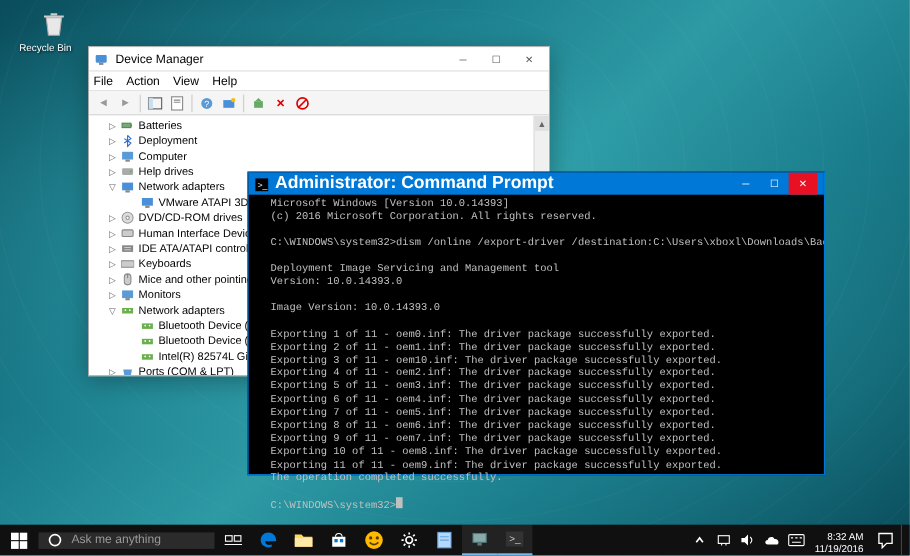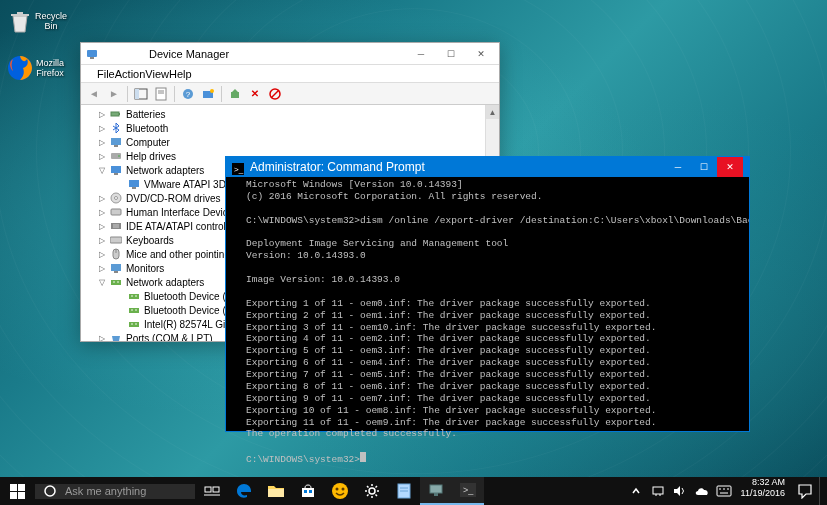--- a/index.html
+++ b/index.html
@@ -1,92 +1,82 @@
 <!DOCTYPE html>
 <html><head>
 <meta charset="utf-8">
 <style>
 * { margin: 0; padding: 0; box-sizing: border-box; font-family: "Segoe UI", Tahoma, sans-serif; }
 body { width: 827px; height: 505px; overflow: hidden; position: relative; background: linear-gradient(135deg, #0a4d5c 0%, #1a6b7a 20%, #2d8a94 50%, #1a6b7a 80%, #0a4d5c 100%); }
 .wallpaper { position: absolute; inset: 0; background: radial-gradient(ellipse at 30% 40%, rgba(60,180,190,0.5) 0%, transparent 50%), radial-gradient(ellipse at 70% 60%, rgba(40,150,160,0.4) 0%, transparent 50%), linear-gradient(135deg, #0a4d5c 0%, #1a7b8a 30%, #2d9aa4 50%, #1a7b8a 70%, #0a4d5c 100%); }
 .wallpaper::before { content:""; position:absolute; inset:0; background: repeating-radial-gradient(ellipse at 50% 30%, transparent 0, transparent 40px, rgba(255,255,255,0.03) 41px, transparent 42px); }
 .desktop-icons { position: absolute; top: 5px; left: 5px; display: flex; flex-direction: column; gap: 15px; }
-.desktop-icon { width: 60px; display: flex; flex-direction: row; align-items: center; cursor: pointer; }
+.desktop-icon { width: 60px; display: flex; flex-direction: column; align-items: flex-end; cursor: pointer; }
 .desktop-icon .ico { width: 32px; height: 32px; display:flex; align-items:center; justify-content:center; }
 .desktop-icon .lbl { color: #fff; font-size: 9px; text-align: center; text-shadow: 1px 1px 2px rgba(0,0,0,0.8); margin-top: 2px; line-height: 1.1; }
 
 .window { position: absolute; background: #fff; border: 1px solid #aaa; box-shadow: 0 4px 20px rgba(0,0,0,0.3); }
 .window.devmgr { left: 80px; top: 42px; width: 420px; height: 300px; }
-.titlebar { height: 22px; background: #fff; display: flex; align-items: center; padding: 0 4px; border-bottom: 1px solid #ddd; gap: 44px; }
+.titlebar { height: 22px; background: #fff; display: flex; align-items: center; padding: 0 4px; border-bottom: 1px solid #ddd; }
 .titlebar .ticon { width: 14px; height: 14px; margin-right: 6px; }
 .titlebar .ttext { font-size: 11px; flex: 1; }
 .winbtns { display: flex; gap: 2px; }
 .winbtn { width: 28px; height: 18px; display: flex; align-items: center; justify-content: center; font-size: 9px; color: #555; cursor: pointer; }
-.menubar { height: 18px; display: flex; align-items: center; padding: 0 16px; gap: 0; font-size: 11px; border-bottom: 1px solid #ddd; text-align: center; }
+.menubar { height: 18px; display: flex; align-items: center; padding: 0 4px; gap: 12px; font-size: 11px; border-bottom: 1px solid #ddd; text-align: center; }
 .menubar span { cursor: pointer; }
 .toolbar { height: 22px; display: flex; align-items: center; padding: 0 4px; gap: 2px; border-bottom: 1px solid #ccc; background: #f5f5f5; }
 .toolbar .tb { width: 18px; height: 18px; display:flex; align-items:center; justify-content:center; cursor:pointer; font-size:10px; }
 .toolbar .sep { width:1px; height:16px; background:#ccc; margin:0 2px; }
 .tree { position: relative; height: calc(100% - 62px); overflow: hidden; font-size: 10px; padding: 2px 0; background:#fff; }
 .tree .sb { position:absolute; right:0; top:0; bottom:0; width:14px; background:#f0f0f0; border-left:1px solid #ddd; }
 .tree .sb .up, .tree .sb .dn { height:14px; background:#e0e0e0; display:flex; align-items:center; justify-content:center; font-size:8px; color:#666; }
 .tree .sb .dn { position:absolute; bottom:0; width:100%; }
 .node { display: flex; align-items: center; height: 14px; padding-left: 8px; white-space: nowrap; cursor: pointer; }
 .node .arrow { width: 10px; font-size: 8px; color: #666; }
 .node .nico { width: 14px; height: 12px; margin-right: 3px; display:inline-flex; align-items:center; justify-content:center; }
 .node.lvl1 { padding-left: 18px; }
 .node.lvl2 { padding-left: 36px; }
 
 .cmdwin { position: absolute; left: 225px; top: 156px; width: 525px; height: 276px; background: #000; border: 1px solid #0078d7; }
 .cmdtitle { height: 20px; background: #0078d7; display: flex; align-items: center; padding: 0 6px; }
 .cmdtitle .cico { width:12px; height:12px; margin-right:6px; }
-.cmdtitle .ctext { color: #fff; font-size: 12px; flex: 1; }
+.cmdtitle .ctext { color: #fff; font-size: 16px; flex: 1; font-weight: bold; }
 .cmdbtns { display:flex; }
 .cmdbtn { width: 26px; height: 20px; display:flex; align-items:center; justify-content:center; color:#fff; font-size:9px; cursor:pointer; }
 .cmdbtn.close { background: #e81123; }
 .cmdbody { padding: 2px 20px; font-family: "Consolas", "Courier New", monospace; font-size: 9.5px; color: #c0c0c0; line-height: 1.25; white-space: pre; overflow: hidden; }
 .cursor { display:inline-block; width:6px; height:10px; background:#c0c0c0; vertical-align:baseline; animation: blink 1s steps(1) infinite; }
 @keyframes blink { 50% { opacity:0; } }
 
 .taskbar { position: absolute; bottom: 0; left: 0; right: 0; height: 28px; background: #101010; display: flex; align-items: center; }
 .start { width: 34px; height: 28px; display:flex; align-items:center; justify-content:center; cursor:pointer; }
 .cortana { height: 15px; width: 160px; background: #2b2b2b; display:flex; align-items:center; padding:0 8px; color:#999; font-size:11px; gap:8px; margin:1px; }
 .tbicon { width: 32px; height: 28px; display:flex; align-items:center; justify-content:center; cursor:pointer; }
 .tbicon.active { border-bottom: 2px solid #76b9ed; background: rgba(255,255,255,0.08); }
-.tray { margin-left: auto; display:flex; align-items:flex-start; height:100%; padding-right:4px; }
+.tray { margin-left: auto; display:flex; align-items:flex-end; height:100%; padding-right:4px; }
 .tray .ti { width:22px; height:28px; display:flex; align-items:center; justify-content:center; color:#fff; font-size:10px; cursor:pointer; }
 .clock { color:#fff; font-size:9px; text-align:right; padding:0 6px; line-height:1.2; cursor:pointer; }
 .notif { width:28px; height:28px; display:flex; align-items:center; justify-content:center; cursor:pointer; }
 .showdt { width:4px; height:28px; border-left:1px solid #444; cursor:pointer; }
 </style>
 </head>
 <body>
 
 <div class="wallpaper"></div>
 
 <div class="desktop-icons">
   <div class="desktop-icon">
     <div class="ico">
         <svg width="30" height="30" viewBox="0 0 30 30">
           <path d="M8 10 L22 10 L20 26 L10 26 Z" fill="#e8e8e8" stroke="#aaa"></path>
           <path d="M6 8 L24 8 L24 10 L6 10 Z" fill="#ccc"></path>
           <path d="M12 6 L18 6 L18 8 L12 8 Z" fill="#ccc"></path>
         </svg>
       </div>
     <div class="lbl">Recycle Bin</div>
-  </div>
-  <div class="desktop-icon">
-    <div class="ico">
-        <svg width="30" height="30" viewBox="0 0 30 30">
-          <circle cx="15" cy="15" r="12" fill="#0060df"></circle>
-          <path d="M15 3 C22 3 27 9 27 15 C27 22 21 27 15 27 C18 24 20 20 18 15 C22 14 24 10 22 6 C20 10 16 8 15 3 Z" fill="#ff9500"></path>
-          <path d="M8 6 C6 10 6 14 8 18 C6 16 4 12 6 8 Z" fill="#ff5722"></path>
-        </svg>
-      </div>
-    <div class="lbl">Mozilla Firefox</div>
   </div>
 </div>
 
 <div class="window devmgr">
   <div class="titlebar">
     <div class="ticon"><svg width="14" height="14" viewBox="0 0 14 14">
           <rect x="2" y="3" width="10" height="7" rx="1" fill="#4a90d9"></rect>
           <rect x="5" y="10" width="4" height="2" fill="#888"></rect>
         </svg></div>
     <div class="ttext">Device Manager</div>
@@ -158,21 +148,21 @@
         </span>
         <span>Batteries</span>
       </div>
       <div class="node lvl1">
         <span class="arrow">▷</span>
         <span class="nico">
           <svg width="10" height="12" viewBox="0 0 10 12">
             <path d="M5 1 L8 4 L5 6 L8 8 L5 11 L5 1 M2 4 L5 6 M2 8 L5 6" fill="none" stroke="#2a6bd4" stroke-width="1"></path>
           </svg>
         </span>
-        <span>Bluetooth</span>
+        <span>Deployment</span>
       </div>
       <div class="node lvl1">
         <span class="arrow">▷</span>
         <span class="nico">
           <svg width="12" height="11" viewBox="0 0 12 11">
             <rect x="1" y="1" width="10" height="7" fill="#5b9bd5"></rect>
             <rect x="4" y="8" width="4" height="2" fill="#888"></rect>
           </svg>
         </span>
         <span>Computer</span>

